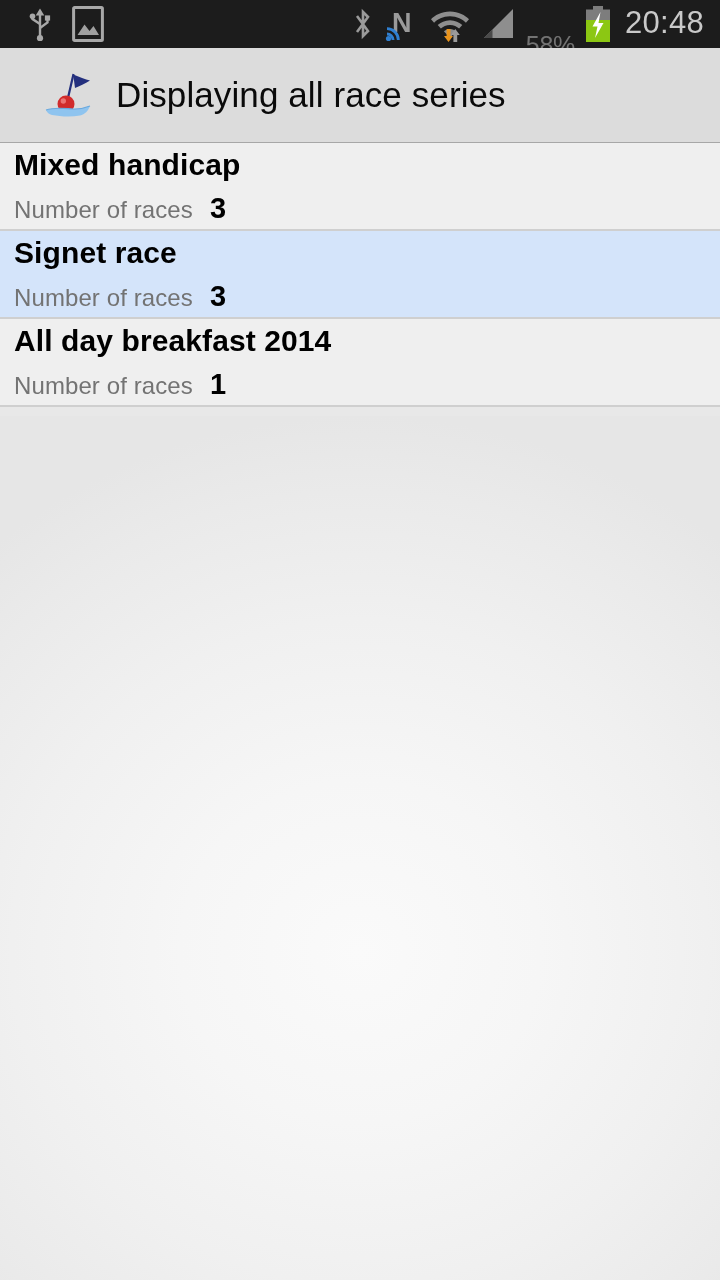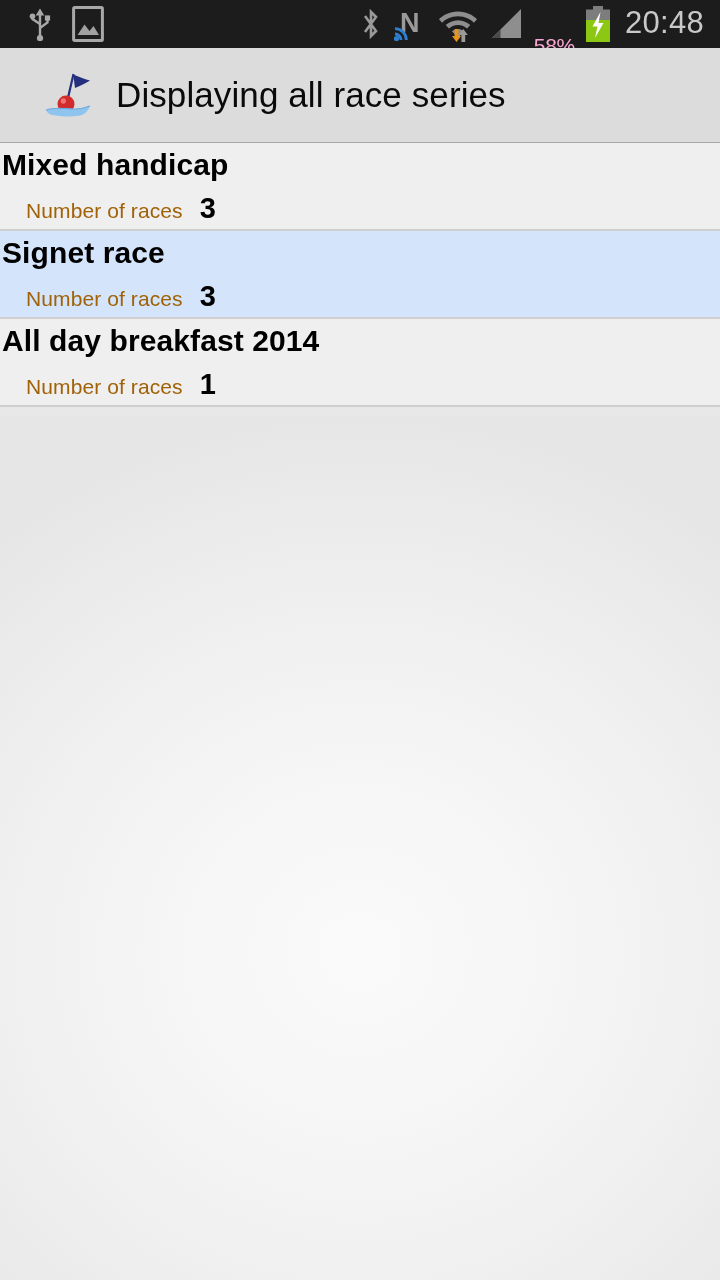--- a/index.html
+++ b/index.html
@@ -34,22 +34,22 @@
   }
   #status-right {
     margin-left: auto;
     display: flex;
     align-items: center;
     gap: 10px;
   }
   .sb-icon { display: block; }
 
   #battery-pct {
-    color: #f9a8d4;
-    font-size: 21px;
+    color: #737373;
+    font-size: 25px;
     letter-spacing: -0.3px;
     line-height: 1;
     padding-bottom: 2px;
     margin-top: 44px;
   }
   #clock {
     color: #c9c9c9;
     font-size: 31px;
     letter-spacing: 0.3px;
     line-height: 1;
@@ -91,21 +91,21 @@
   
   #series-list {
     position: relative;
     z-index: 1;
   }
   .list-row {
     position: relative;
     height: 88px;
     background: #efefef;
     border-bottom: 2px solid #cfcfcf;
-    padding-left: 2px;
+    padding-left: 14px;
     overflow: hidden;
   }
   .list-row.selected {
     background: #d4e4fa;
   }
   .row-title {
     display: block;
     font-size: 30px;
     font-weight: bold;
     color: #000;
@@ -114,25 +114,24 @@
     white-space: nowrap;
     letter-spacing: 0.1px;
   }
   .row-subline {
     display: flex;
     align-items: baseline;
     height: 42px;
     line-height: 42px;
   }
   .row-sub-label {
-    font-size: 21px;
-    color: #a16207;
+    font-size: 24px;
+    color: #737373;
     white-space: nowrap;
     letter-spacing: 0.1px;
-    margin-left: 24px;
   }
   .row-sub-count {
     font-size: 29px;
     font-weight: bold;
     color: #000;
     margin-left: 17px;
   }
 
   
   #content-area {

